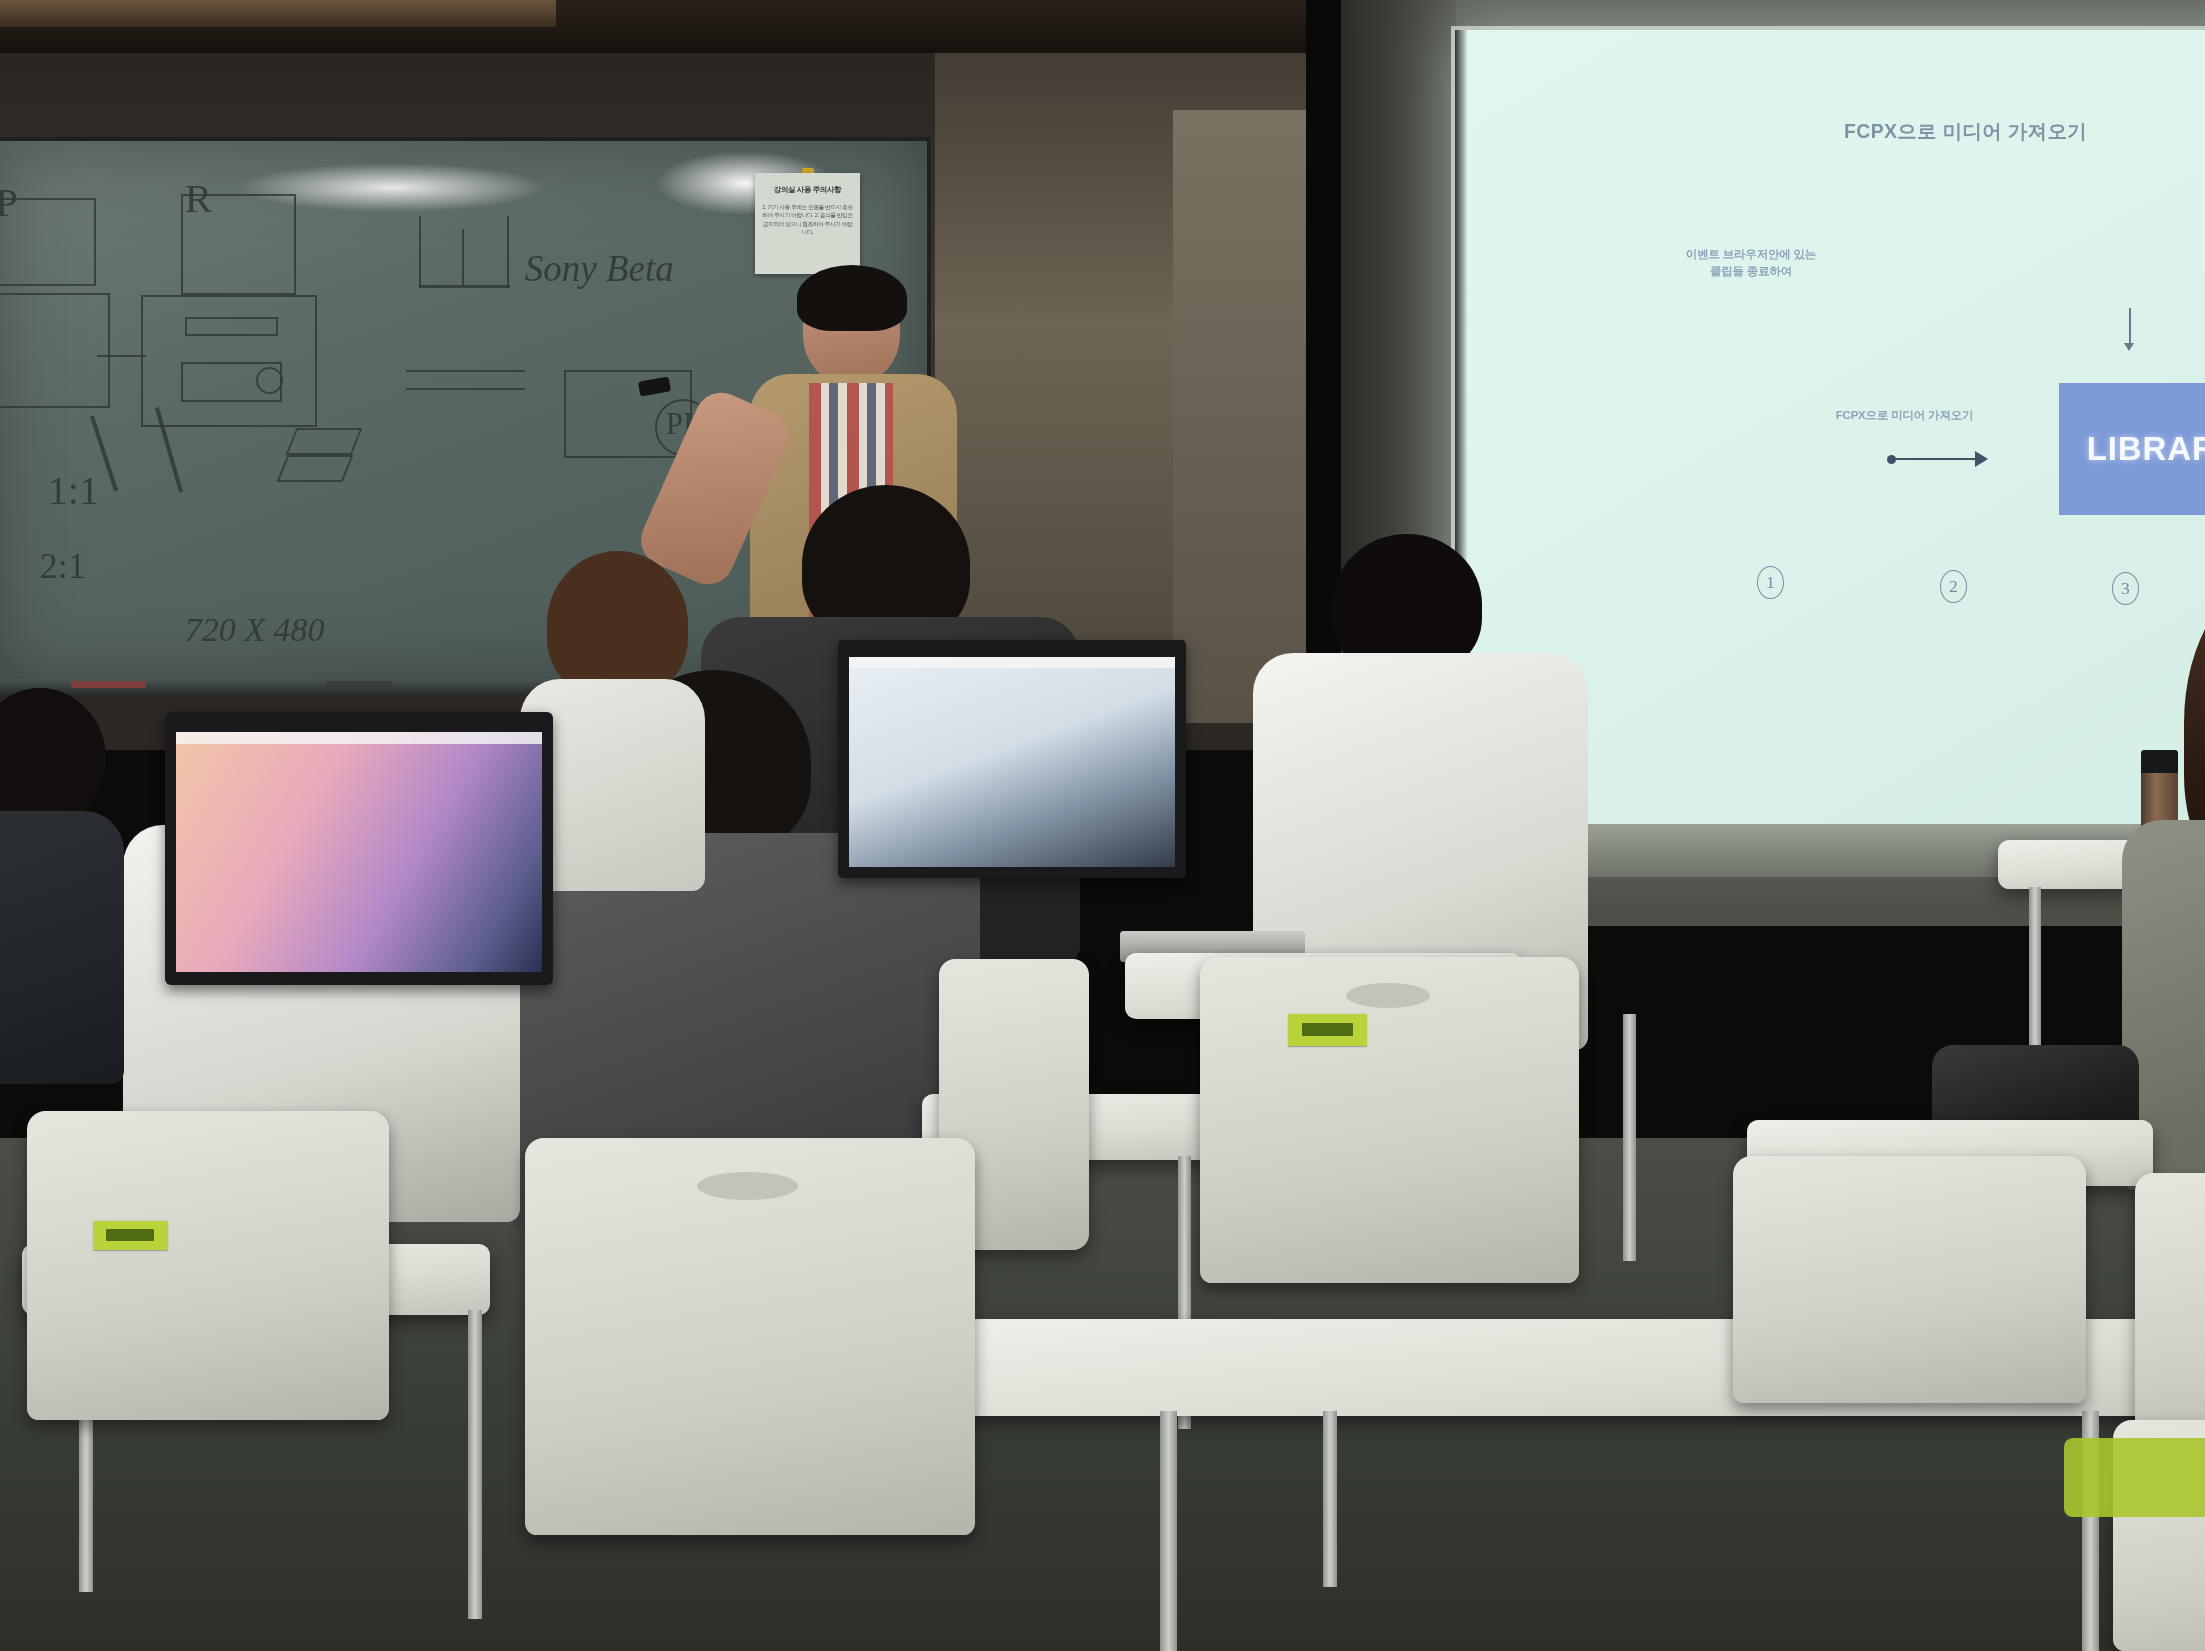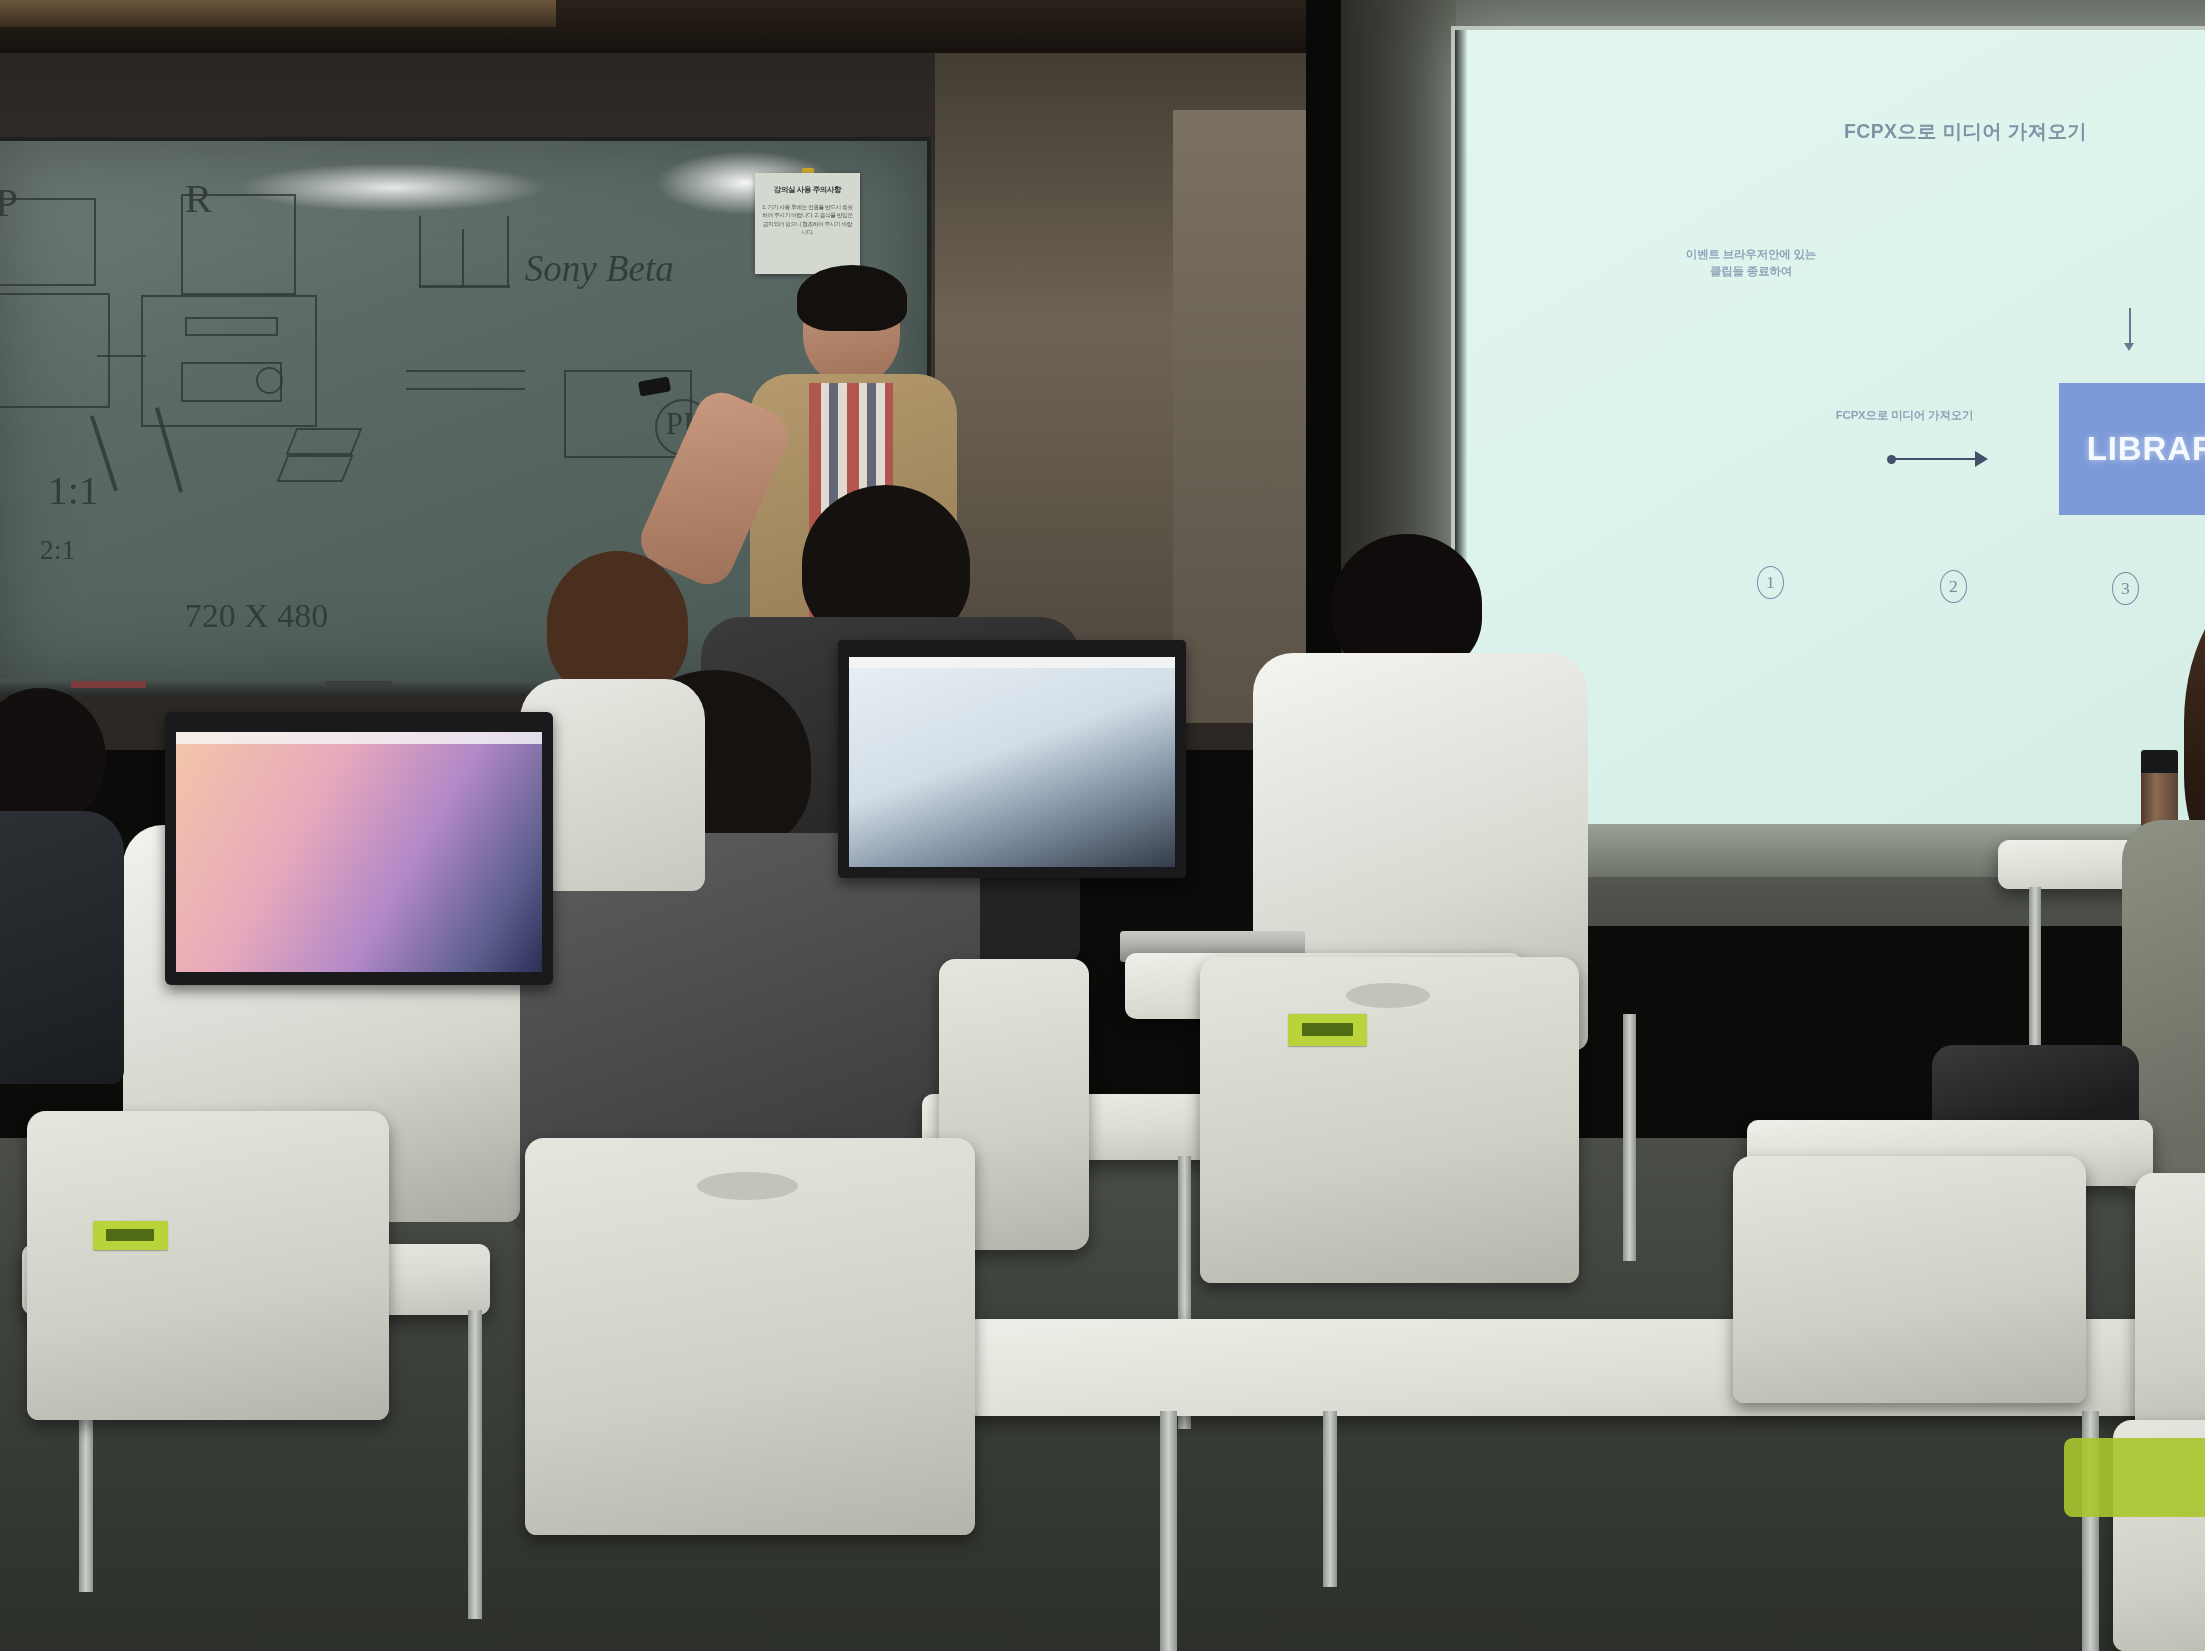--- a/index.html
+++ b/index.html
@@ -231,22 +231,22 @@
     <div class="wb-line" style="left:415px;  top:247px; width:119px; height:2.2px;"></div>
 
     <div class="wb-shape" style="left:573px; top:229px; width:128px; height:88px;"></div>
     <div class="wb-shape" style="left:664px; top:258px; width:57px; height:57px; border-radius:50%;"></div>
 
     <div class="wb-ink" style="left:4.4px;   top:37px;  font-size:41px;">P</div>
     <div class="wb-ink" style="left:194px;  top:33px;  font-size:41px;">R</div>
     <div class="wb-ink" style="left:534px; top:106px; font-size:37px; font-style:italic;">Sony Beta</div>
     <div class="wb-ink" style="left:675px; top:265px; font-size:31px;">PIP</div>
     <div class="wb-ink" style="left:57px;  top:326px; font-size:40px;">1:1</div>
-    <div class="wb-ink" style="left:49px;  top:393px; font-size:28px;">2:1</div>
-    <div class="wb-ink" style="left:194px;  top:456px; font-size:34px;">720 X 480</div>
+    <div class="wb-ink" style="left:49px;  top:404px; font-size:36px;">2:1</div>
+    <div class="wb-ink" style="left:194px;  top:470px; font-size:34px;font-style:italic;">720 X 480</div>
   </div>
 
   <div class="wb-tray"></div>
   <div class="wb-tray-mark" style="left:71px; width:75px;"></div>
   <div class="wb-tray-mark" style="left:326px; width:66px; background:#3a3f3c;"></div>
 
   <div class="notice-pin"></div>
   <div class="notice">
     <h5>강의실 사용 주의사항</h5>
     <p>1. 기기 사용 후에는 전원을 반드시

